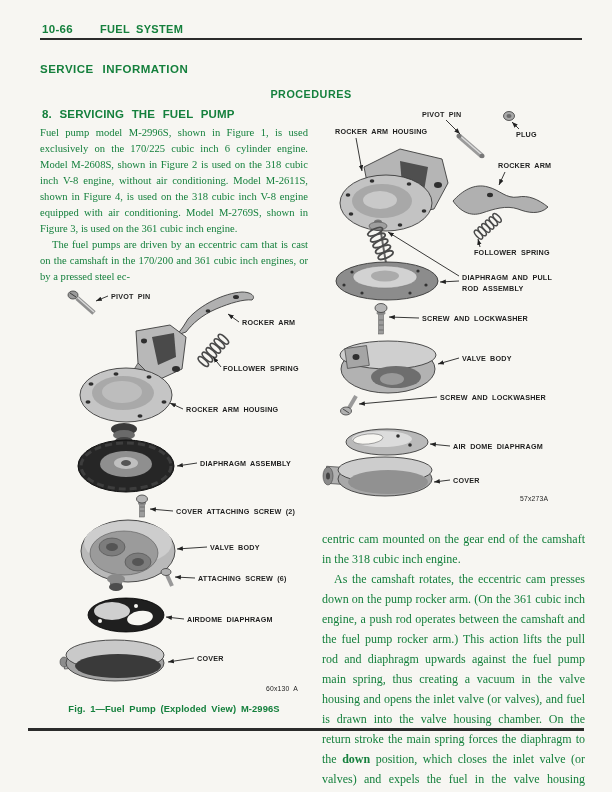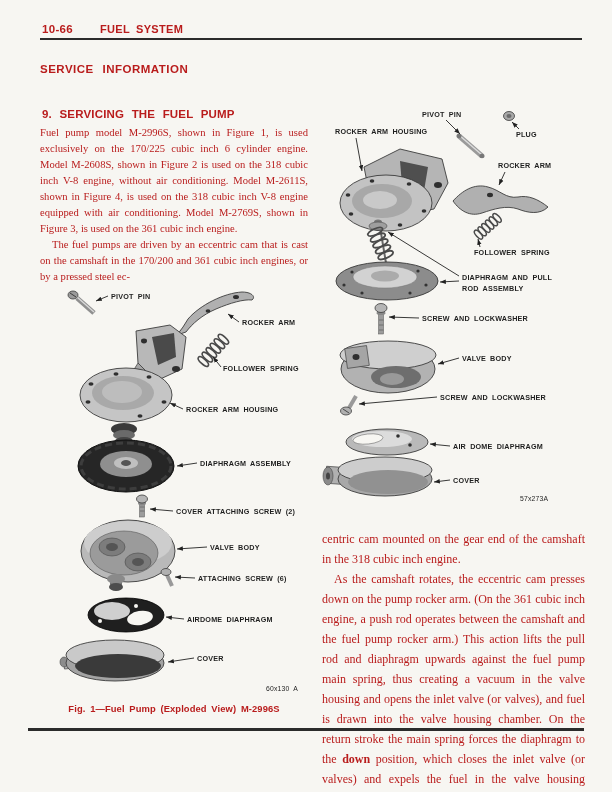--- a/index.html
+++ b/index.html
@@ -1,18 +1,18 @@
 <!DOCTYPE html>
 <html><head>
 <meta charset="utf-8">
 <style>
   html,body { margin:0; padding:0; background:#e7e5e0; }
   .page {
     position:relative; width:612px; height:792px; margin:0 auto;
-    background:#f7f6f2; color:#b91c1c; overflow:hidden;
+    background:#f7f6f2; color:#15803d; overflow:hidden;
     font-family:"Liberation Serif", serif;
   }
 
   
   .hdr-num   { position:absolute; left:42px;  top:23px; font-size:11.5px; font-weight:bold; font-family:"Liberation Sans",sans-serif; letter-spacing:.3px;}
   .hdr-title { position:absolute; left:100px; top:23px; font-size:11px; font-weight:bold; font-family:"Liberation Sans",sans-serif; word-spacing:3px; letter-spacing:.3px;}
   .hdr-rule  { position:absolute; left:40px; top:38px; width:542px; height:2px; background:#2b2b2b; }
 
   .h1 { position:absolute; left:40px; top:63px;  width:542px; font-size:11.5px; font-weight:bold; font-family:"Liberation Sans",sans-serif; word-spacing:5px; letter-spacing:.5px;}
   .h2 { position:absolute; left:40px; top:88px;  width:542px; text-align:center; font-size:10.8px; font-weight:bold; font-family:"Liberation Sans",sans-serif; letter-spacing:.5px;}
@@ -47,22 +47,23 @@
 </head>
 <body>
 
 <div class="page">
 
   <div class="hdr-num">10-66</div>
   <div class="hdr-title">FUEL SYSTEM</div>
   <div class="hdr-rule"></div>
 
   <div class="h1">SERVICE INFORMATION</div>
-
-  <div class="sec-title">9.  SERVICING THE FUEL PUMP</div>
+  <div class="h2">PROCEDURES</div>
+
+  <div class="sec-title">8.  SERVICING THE FUEL PUMP</div>
 
   <div class="col-left">
     <p>Fuel pump model M-2996S, shown in Figure 1, is used exclusively on the 170/225 cubic inch 6 cylinder engine. Model M-2608S, shown in Figure 2 is used on the 318 cubic inch V-8 engine, without air conditioning. Model M-2611S, shown in Figure 4, is used on the 318 cubic inch V-8 engine equipped with air conditioning. Model M-2769S, shown in Figure 3, is used on the 361 cubic inch engine.</p>
     <p class="indent">The fuel pumps are driven by an eccentric cam that is cast on the camshaft in the 170/200 and 361 cubic inch engines, or by a pressed steel ec-</p>
   </div>
 
   <svg class="fig-svg1" viewBox="0 0 268 412">
     <defs>
       <marker id="ah1" markerWidth="8" markerHeight="8" refX="6.5" refY="3" orient="auto">
         <path d="M0,0.5 L6.5,3 L0,5.5 Z" fill="#222"></path>

